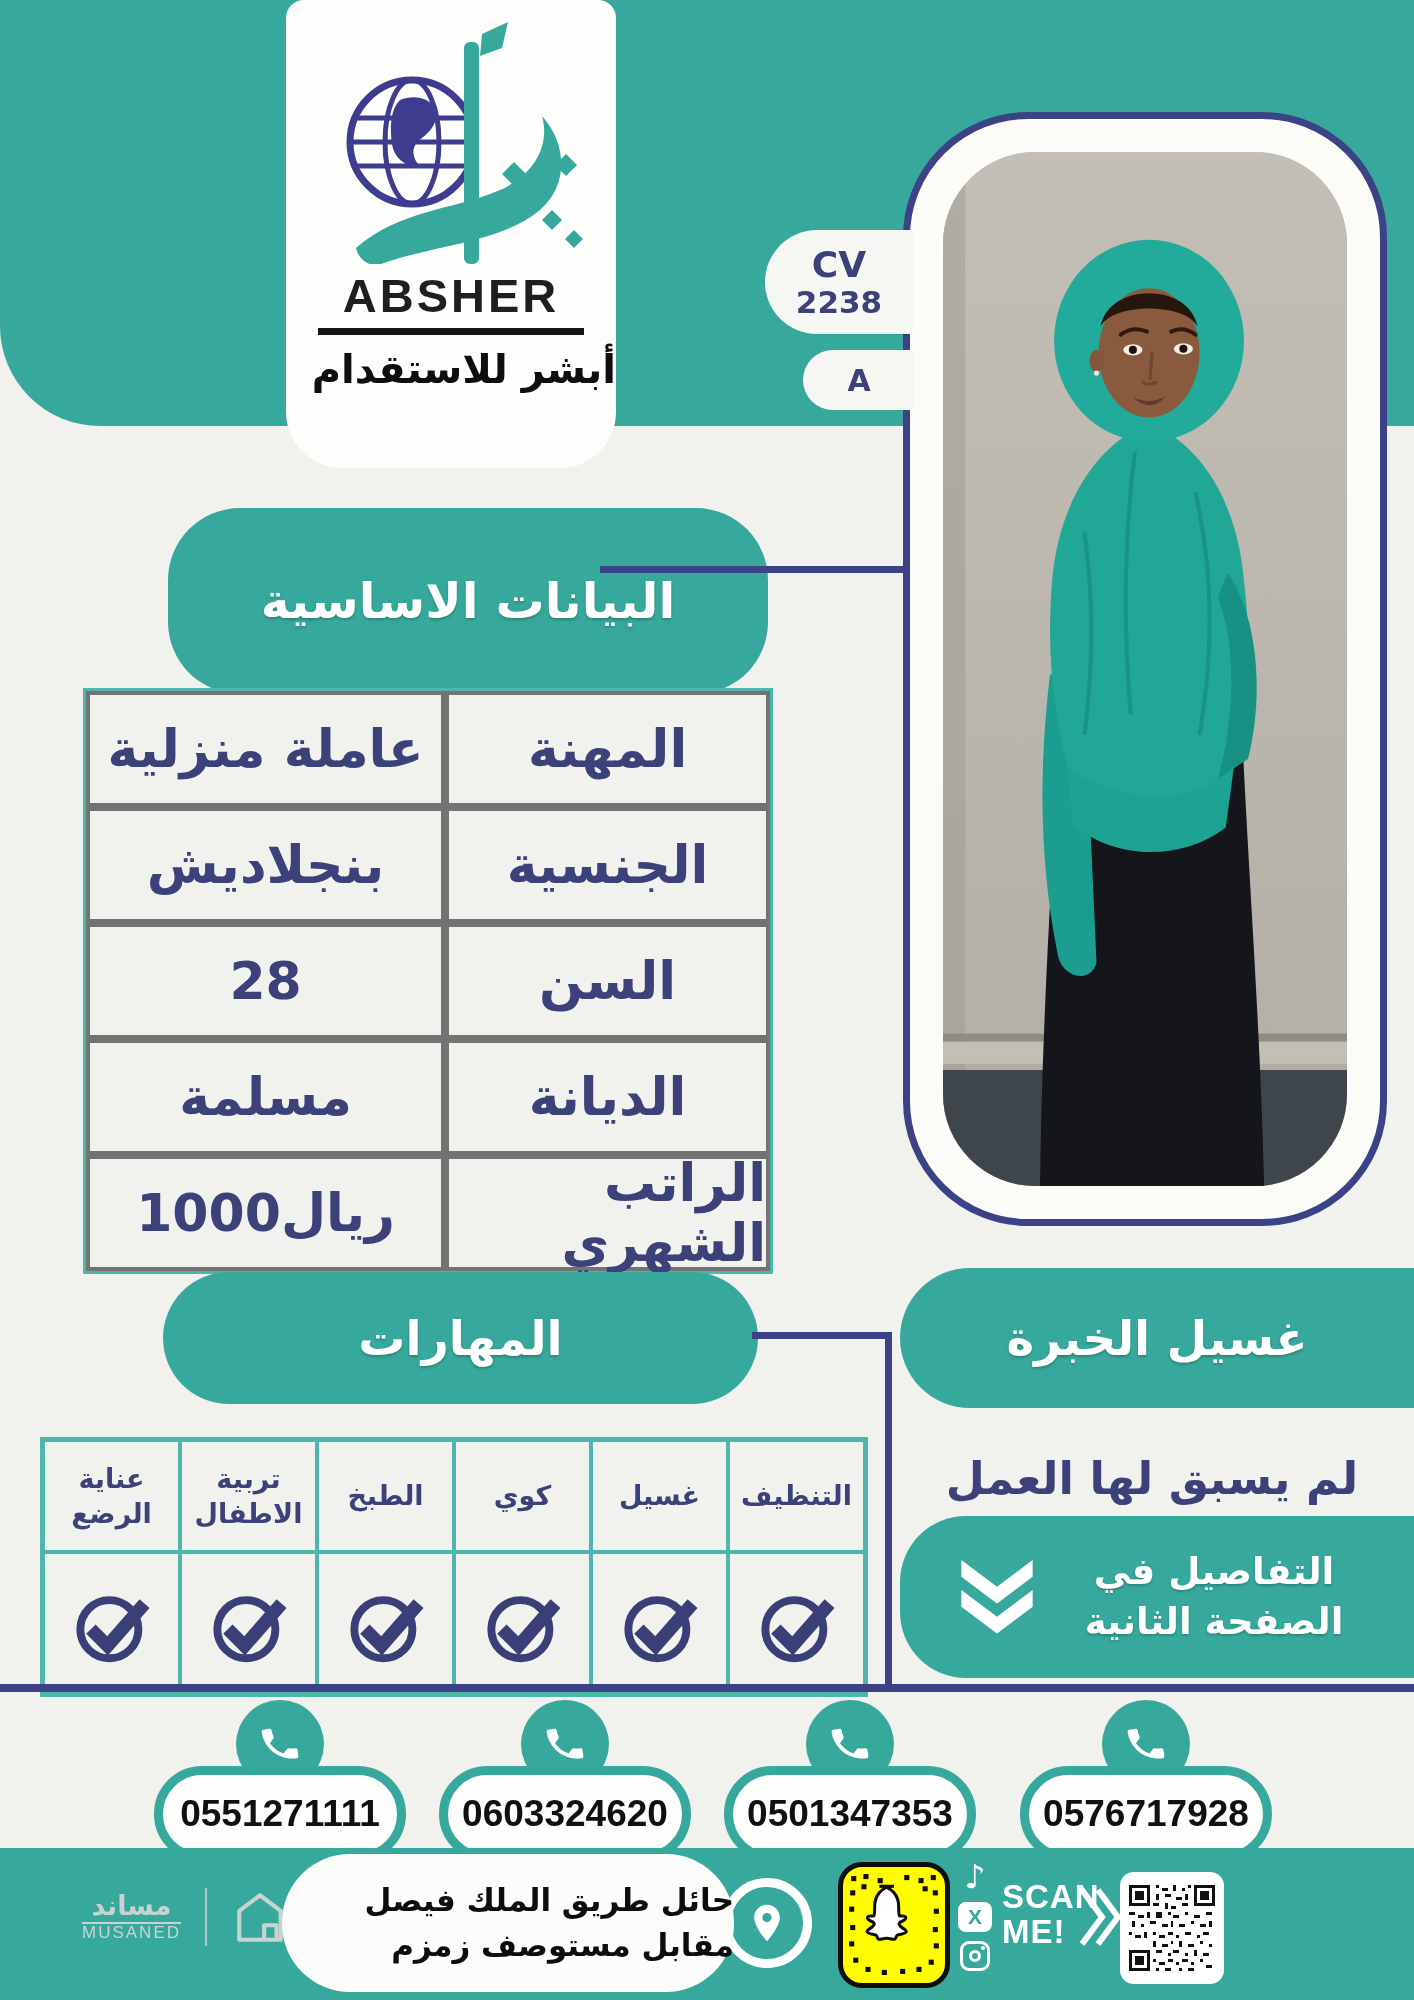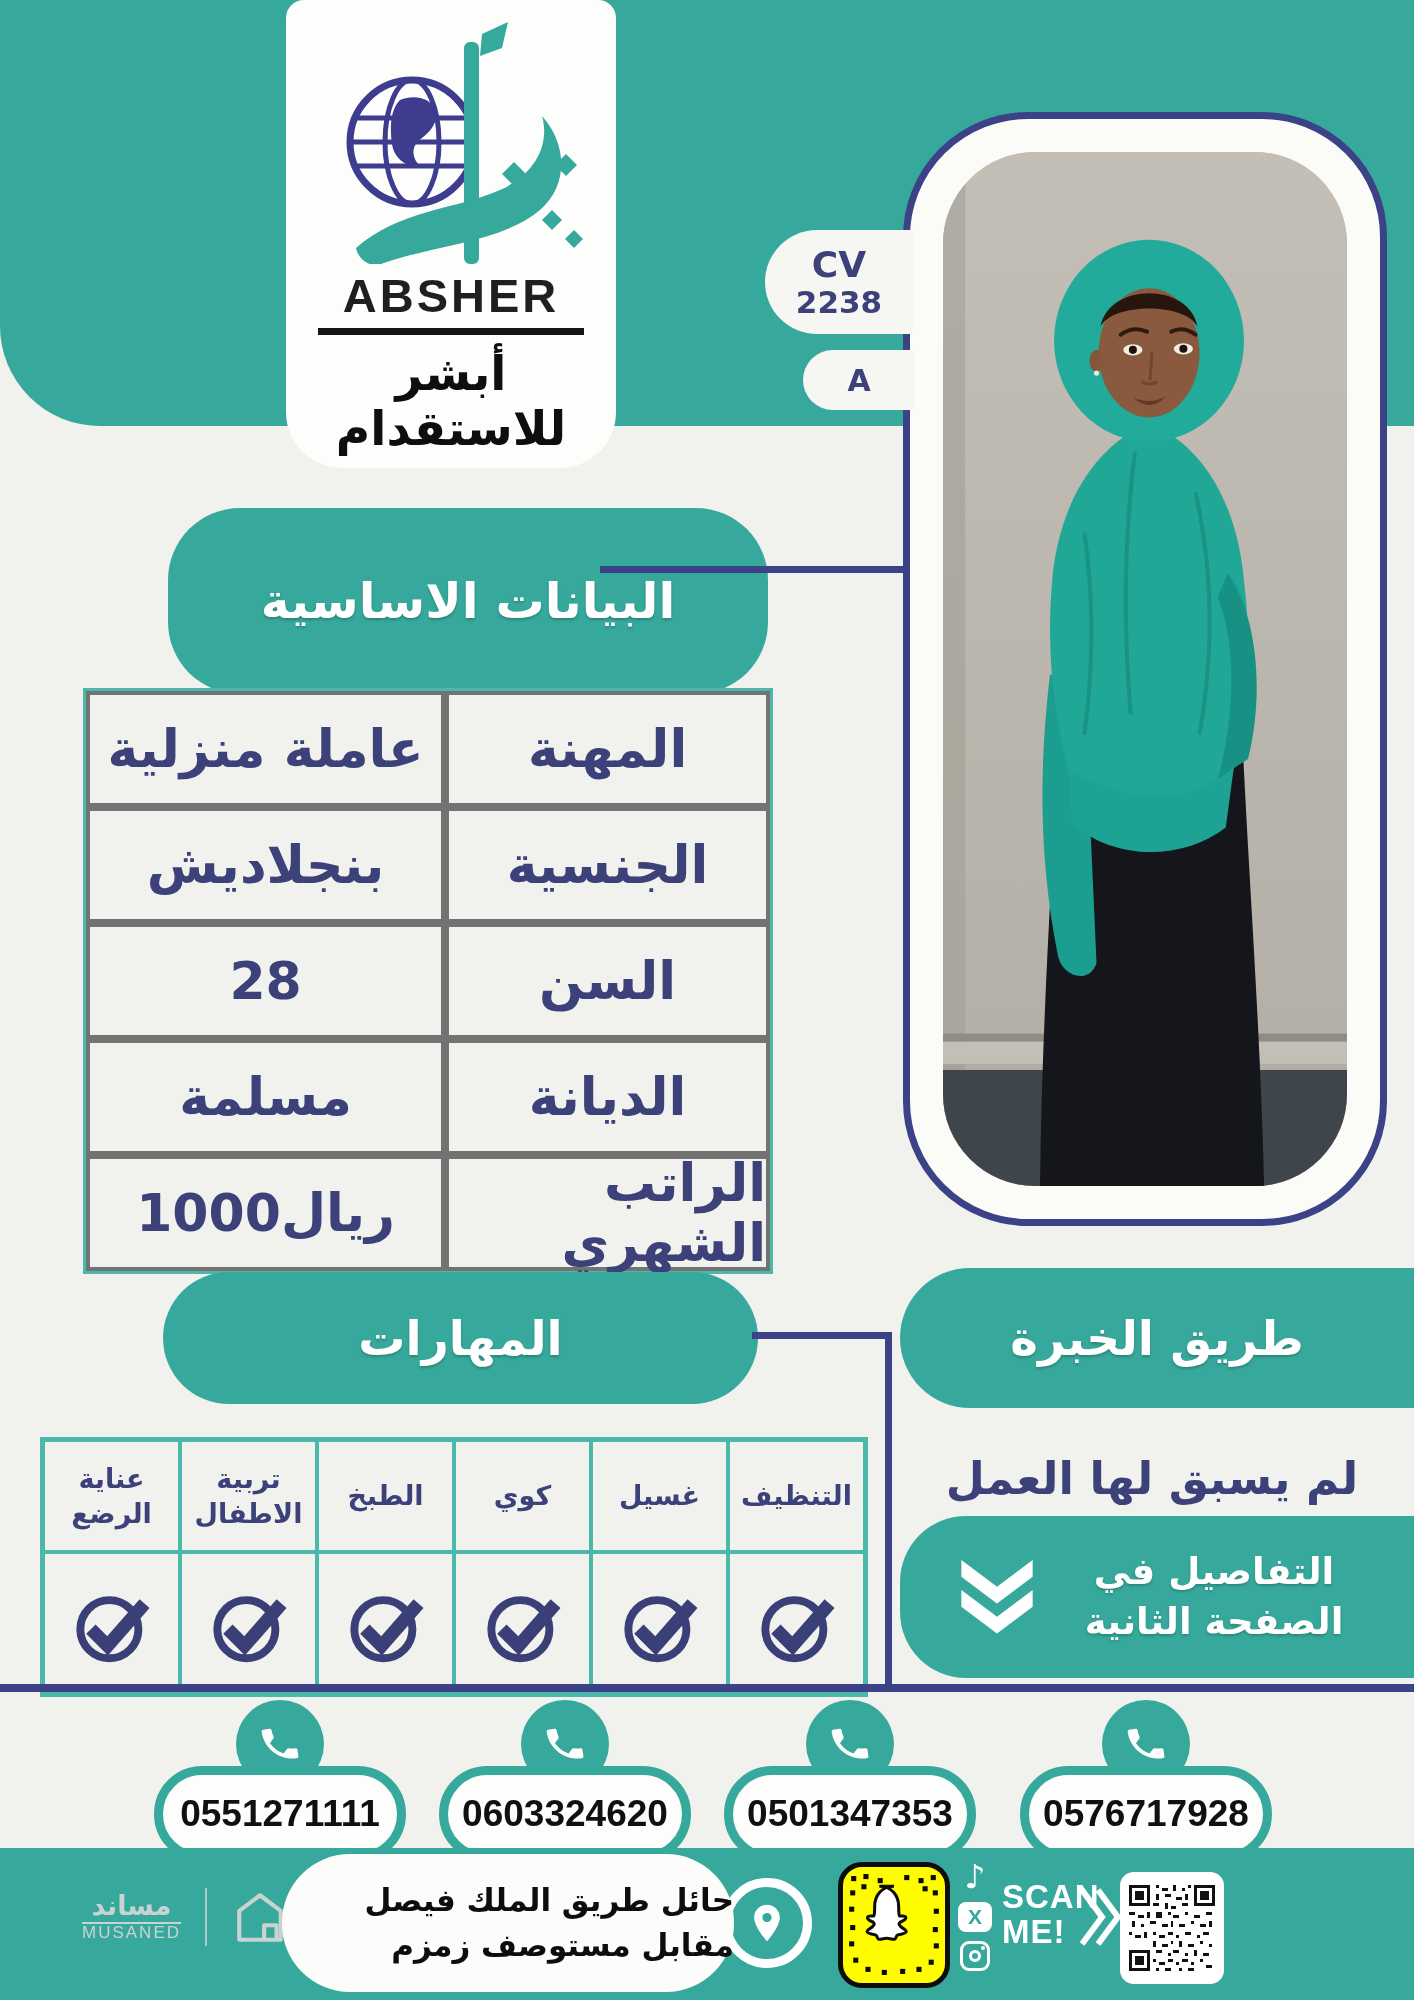--- a/index.html
+++ b/index.html
@@ -9,21 +9,21 @@
   .teal-band{position:absolute;top:0;left:0;width:100%;height:426px;background:#37a99c;
              border-bottom-left-radius:100px;}
   
   .logo-card{position:absolute;left:286px;top:0;width:330px;height:468px;background:#fdfdfb;
              border-radius:18px 18px 56px 56px;}
   .logo-art{position:absolute;left:18px;top:14px;width:294px;height:250px;}
   .logo-word{position:absolute;top:268px;width:100%;text-align:center;
              font-family:"Liberation Sans",sans-serif;font-weight:700;font-size:47px;
              color:#1f1f1d;letter-spacing:3px;}
   .logo-underline{position:absolute;top:328px;left:32px;width:266px;height:7px;background:#151515;}
-  .logo-ar{position:absolute;top:346px;width:100%;text-align:center;font-weight:700;font-size:47px;
+  .logo-ar{position:absolute;top:346px;width:100%;font-weight:700;font-size:40px;
            color:#0e0e0e;direction:rtl;}
   
   .photo-card{position:absolute;left:903px;top:112px;width:484px;height:1114px;background:#fbfbf8;
               border:7px solid #3b4286;border-radius:125px;box-sizing:border-box;z-index:2;}
   .photo-inner{position:absolute;left:33px;top:33px;right:33px;bottom:33px;border-radius:92px;
                overflow:hidden;background:#bdb9b0;}
   .photo-inner svg{width:100%;height:100%;display:block;}
   .badge{position:absolute;background:#f6f6f3;color:#3c4179;font-weight:700;z-index:3;
          display:flex;flex-direction:column;align-items:center;justify-content:center;line-height:1.1;}
   .badge-cv{left:765px;top:230px;width:148px;height:104px;border-radius:52px 0 0 52px;}
@@ -271,21 +271,21 @@
         </div>
       <div class="sk-cell sk-check">
           <svg viewBox="0 0 100 100">
             <circle cx="47" cy="57" r="33" fill="none" stroke="#3a4077" stroke-width="9"></circle>
             <path d="M26 57 L45 76 L87 28" fill="none" stroke="#3a4077" stroke-width="15"></path>
           </svg>
         </div>
     </div>
   </div>
 
-  <div class="pill-header hdr-exp">طريق الخبرة</div>
+  <div class="pill-header hdr-exp">غسيل الخبرة</div>
   <div class="exp-note">لم يسبق لها العمل</div>
   <div class="details-banner">
     <svg class="details-chevrons" viewBox="0 0 70 66">
       <polygon points="3,0 35,24 67,0 67,15 35,39 3,15" fill="#fff"></polygon>
       <polygon points="3,27 35,51 67,27 67,42 35,66 3,42" fill="#fff"></polygon>
     </svg>
     <div class="details-text">
       <div>التفاصيل في</div>
       <div>الصفحة الثانية</div>
     </div>

